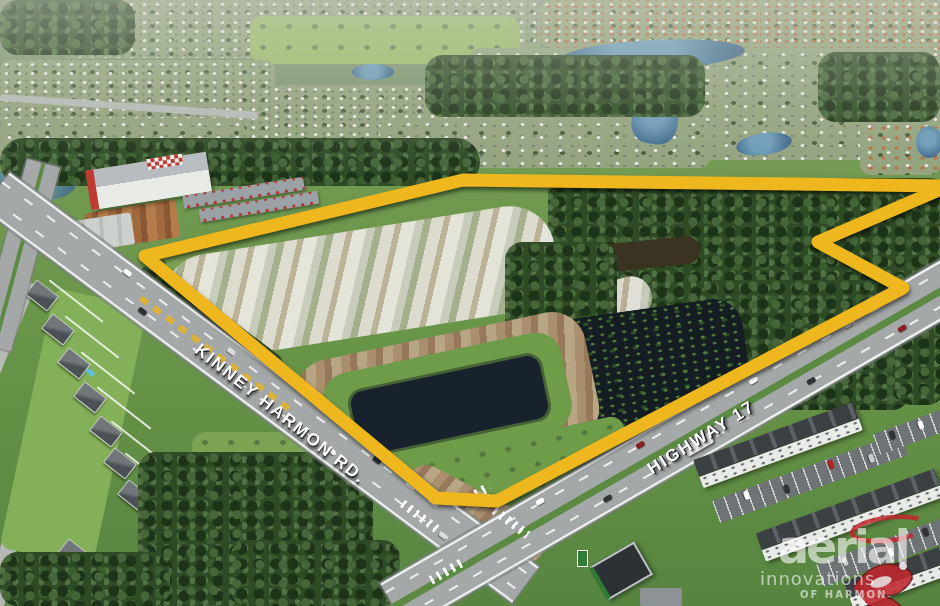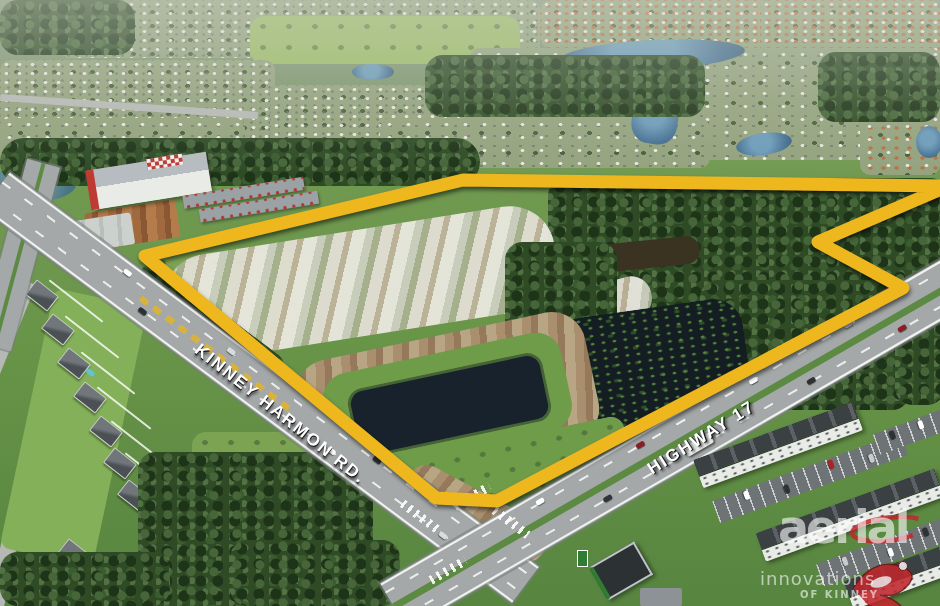--- a/index.html
+++ b/index.html
@@ -82,21 +82,21 @@
     border-radius:5px;box-shadow:0 1px 4px rgba(0,0,0,.35);
   }
   .mlc-badge svg{position:absolute;left:0;top:0;}
   .mlc-text{
     position:absolute;left:24px;top:22px;width:80px;text-align:center;
     font-family:"Liberation Serif",serif;font-size:31px;font-weight:normal;
     color:var(--mlcLight,#d9e6ad);letter-spacing:1px;line-height:1;
   }
   
   .wm-aerial{
-    position:absolute;left:778px;top:504px;font-family:"DejaVu Sans",sans-serif;font-weight:bold;
+    position:absolute;left:778px;top:524px;font-family:"DejaVu Sans",sans-serif;font-weight:bold;
     font-size:46px;letter-spacing:-3px;color:var(--watermarkWhite,rgba(255,255,255,.6));line-height:1;
   }
   .wm-innov{
     position:absolute;left:760px;top:570px;font-family:"DejaVu Sans",sans-serif;
     font-size:18px;letter-spacing:1px;color:var(--watermarkWhite,rgba(255,255,255,.6));line-height:1;
   }
   .wm-fl{
     position:absolute;left:800px;top:590px;font-family:"DejaVu Sans",sans-serif;font-weight:bold;
     font-size:10px;letter-spacing:2px;color:var(--watermarkWhite,rgba(255,255,255,.65));line-height:1;
   }
@@ -264,15 +264,15 @@
       <circle cx="903" cy="566" r="4.5" fill="rgba(255,255,255,.9)" stroke="#6e1416" stroke-width="1"></circle>
     </g>
   </svg>
 
   <div class="roadlabel" style="left:203px;top:340px;transform:rotate(38.5deg);">KINNEY HARMON RD.</div>
   <div class="roadlabel" style="left:644px;top:462px;transform:rotate(-32deg);">HIGHWAY 17</div>
 
 
   <div class="wm-aerial">aerial</div>
   <div class="wm-innov">innovations</div>
-  <div class="wm-fl">OF KINNEY</div>
+  <div class="wm-fl">OF HARMON</div>
 
 </div>
 
 </body></html>

